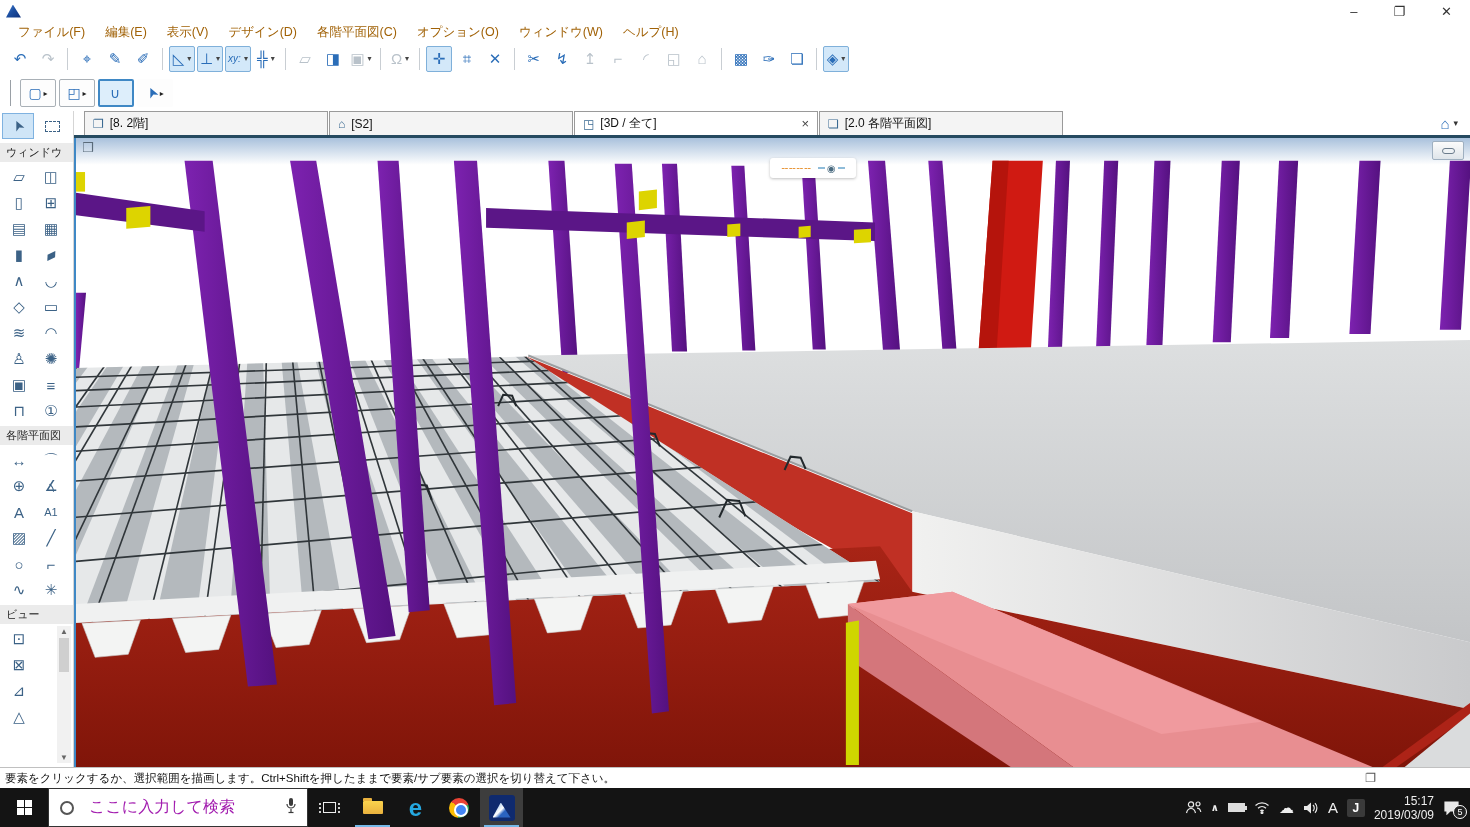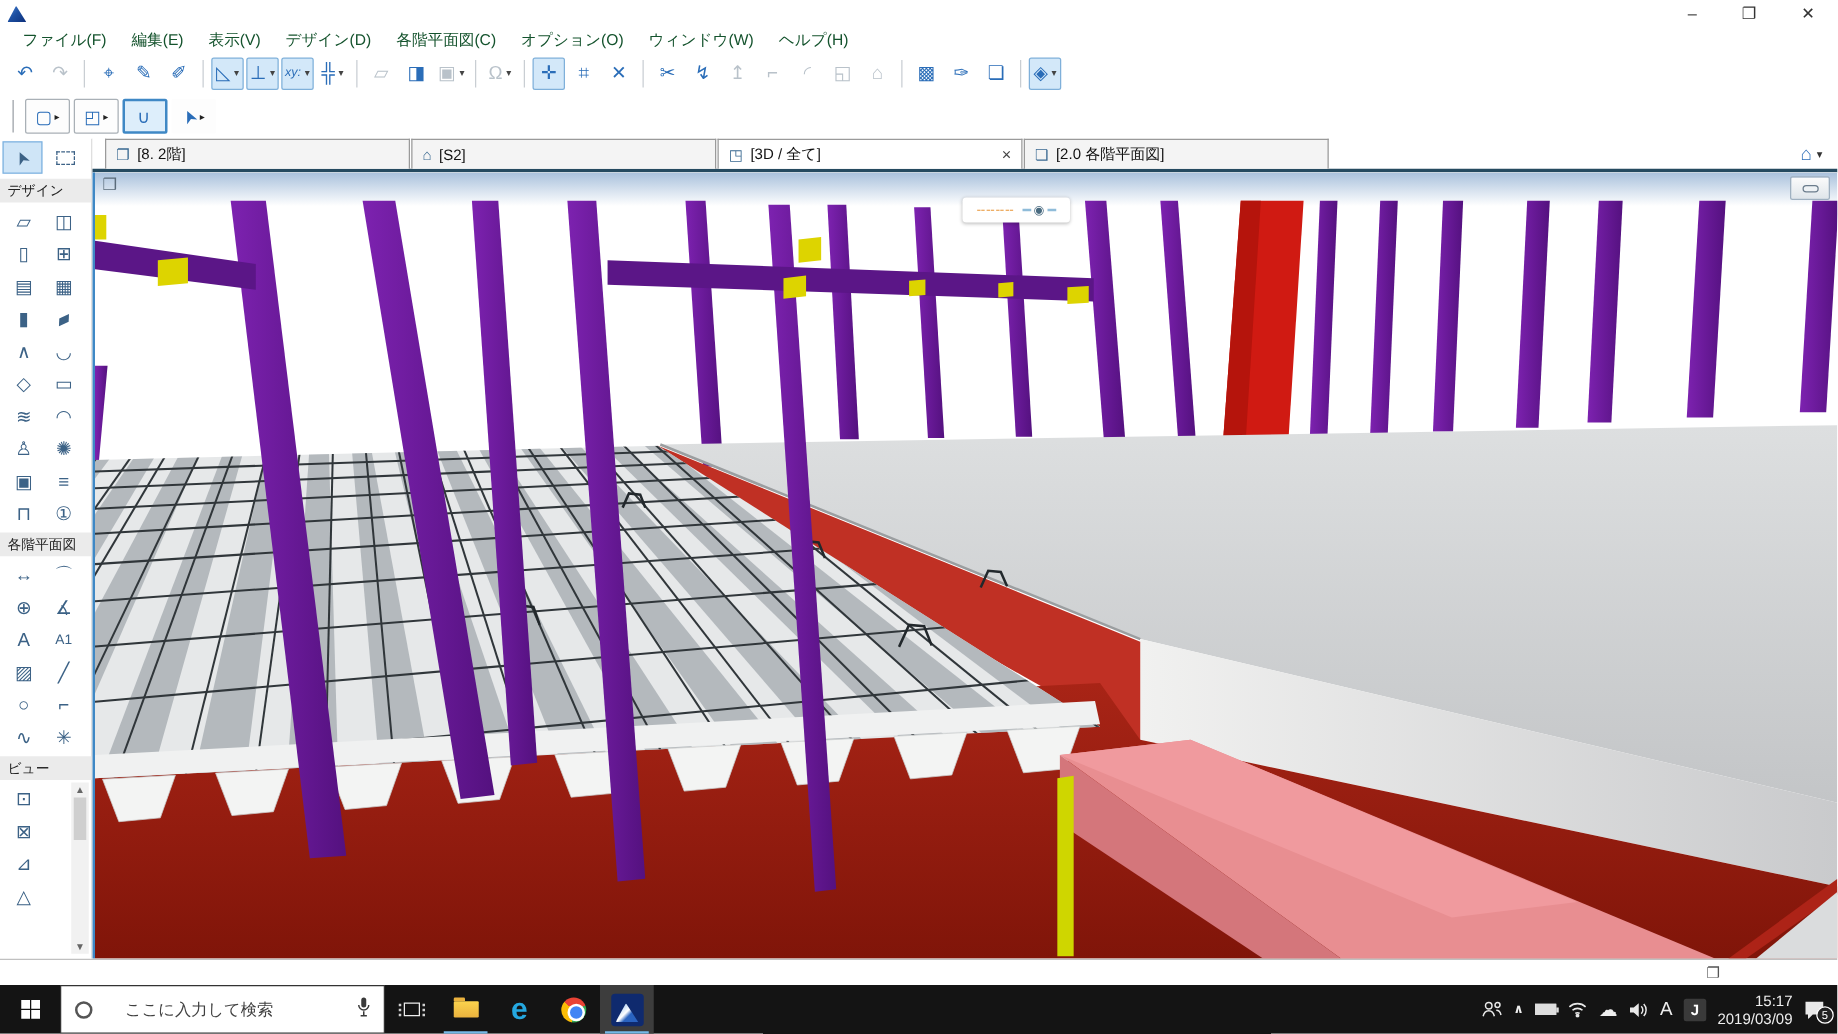--- a/index.html
+++ b/index.html
@@ -8,21 +8,21 @@
   #app{display:flex;flex-direction:column;width:1470px;height:827px}
 
   
   #titlebar{height:22px;display:flex;align-items:center;padding:0 6px;background:#fff}
   .aclogo{width:15px;height:13px;background:linear-gradient(135deg,#4d86d8 0%,#1c4fa1 45%,#0d2f7a 100%);clip-path:polygon(0 100%,46% 0,100% 100%);margin-right:6px}
   #winctl{margin-left:auto;display:flex;gap:36px;padding-right:12px;font-size:13px;color:#333}
   #winctl span{cursor:default}
 
   
   #menubar{height:20px;display:flex;align-items:center;padding-left:8px;background:#fff}
-  .menu-item{font-size:12.5px;padding:0 10px;color:#14532d;white-space:nowrap}
+  .menu-item{font-size:12.5px;padding:0 10px;color:#a16207;white-space:nowrap}
 
   
   #toolbar1{height:33px;display:flex;align-items:center;padding-left:6px;background:#fff}
   .tbtn{height:26px;min-width:26px;display:inline-flex;align-items:center;justify-content:center;border:1px solid transparent;border-radius:2px;margin:0 1px;color:#2a6db8;font-size:15px}
   .tbtn .glyph{line-height:1}
   .tbtn.txt .glyph{font-size:10px;font-style:italic;font-weight:normal}
   .tbtn.active{background:#d3e8f9;border-color:#7fb0da}
   .tbtn.disabled{color:#b9c2ca}
   .tbtn .dd{display:none;font-size:8px;color:#444;margin-left:3px}
   .tbtn.has-dd .dd{display:inline}
@@ -83,21 +83,21 @@
   #statusbar{height:21px;border-top:1px solid #c0c0c0;display:flex;align-items:center;padding-left:5px;font-size:11.5px;background:#fff;position:relative}
   #status-right{position:absolute;right:94px;color:#555;font-size:12px}
 
   
   #taskbar{height:39px;background:#141414;display:flex;align-items:stretch;color:#eee}
   #start{width:48px;display:flex;align-items:center;justify-content:center}
   .winlogo{display:grid;grid-template-columns:7px 7px;grid-template-rows:7px 7px;gap:1px}
   .winlogo i{background:#fff}
   #searchbox{width:260px;background:#fff;display:flex;align-items:center;color:#333;border:1px solid #333}
   #searchbox .ring{width:14px;height:14px;border:2px solid #555;border-radius:50%;margin-left:11px;flex:none}
-  #searchbox .ph{font-size:13px;margin-left:26px;white-space:nowrap;color:#404040}
+  #searchbox .ph{font-size:16px;margin-left:15px;white-space:nowrap;color:#a21caf}
   #searchbox .mic{margin-left:auto;margin-right:10px}
   .tkicon{width:43px;display:flex;align-items:center;justify-content:center;position:relative}
   .tkicon .ul{position:absolute;bottom:0;left:4px;right:4px;height:2px;background:#76b9e8}
   .tv{display:flex;align-items:center;gap:2px}
   .tv .dots{display:flex;flex-direction:column;gap:2px}
   .tv .dots i{width:2px;height:2px;background:#cfcfcf}
   .tv .pane{width:13px;height:11px;border:1px solid #eee}
   .folder{width:20px;height:13px;background:linear-gradient(#fbd34d,#eab23e);border-radius:1px;position:relative}
   .folder::before{content:'';position:absolute;top:-3px;left:0;width:9px;height:3px;background:#eab23e;border-radius:1px 1px 0 0}
   .edge-e{font-size:24px;font-weight:bold;color:#25a8e0;line-height:1}
@@ -266,21 +266,21 @@
 
     <div id="toolbox">
       <div id="sel-row">
         <span class="selbtn selected">
             <span class="cur">➤</span>
           </span>
         <span class="selbtn">
             <span class="marq"></span>
           </span>
       </div>
-      <div class="tbx-header">デザイン</div>
+      <div class="tbx-header">ウィンドウ</div>
       <div class="tbx-grid">
         <span class="tool">
             <span class="glyph">▱</span>
           </span>
           <span class="tool">
             <span class="glyph">◫</span>
           </span>
           <span class="tool">
             <span class="glyph">▯</span>
           </span>
@@ -610,20 +610,21 @@
               <span class="bd"></span>
               <span class="eye">◉</span>
               <span class="bd"></span>
             </span>
         </div>
       </div>
     </div>
   </div>
 
   <div id="statusbar">
+    <span>要素をクリックするか、選択範囲を描画します。Ctrl+Shiftを押したままで要素/サブ要素の選択を切り替えて下さい。</span>
     <span id="status-right">❐</span>
   </div>
 
   <div id="taskbar">
     <div id="start" class="tkicon">
       <span class="winlogo">
           <i></i>
           <i></i>
           <i></i>
           <i></i>

